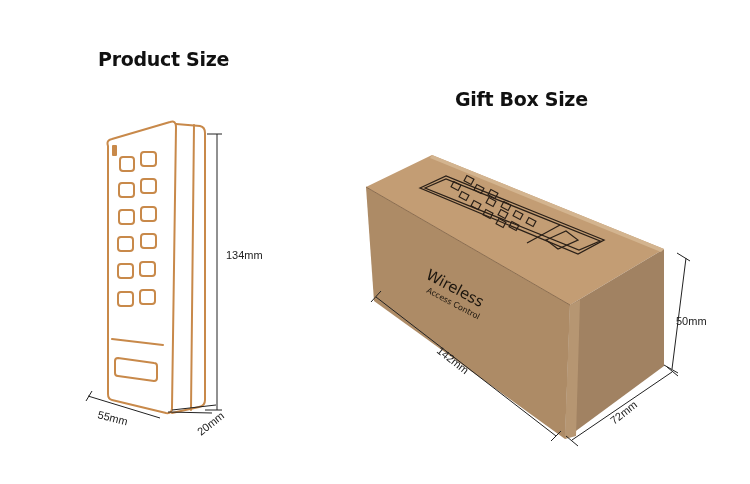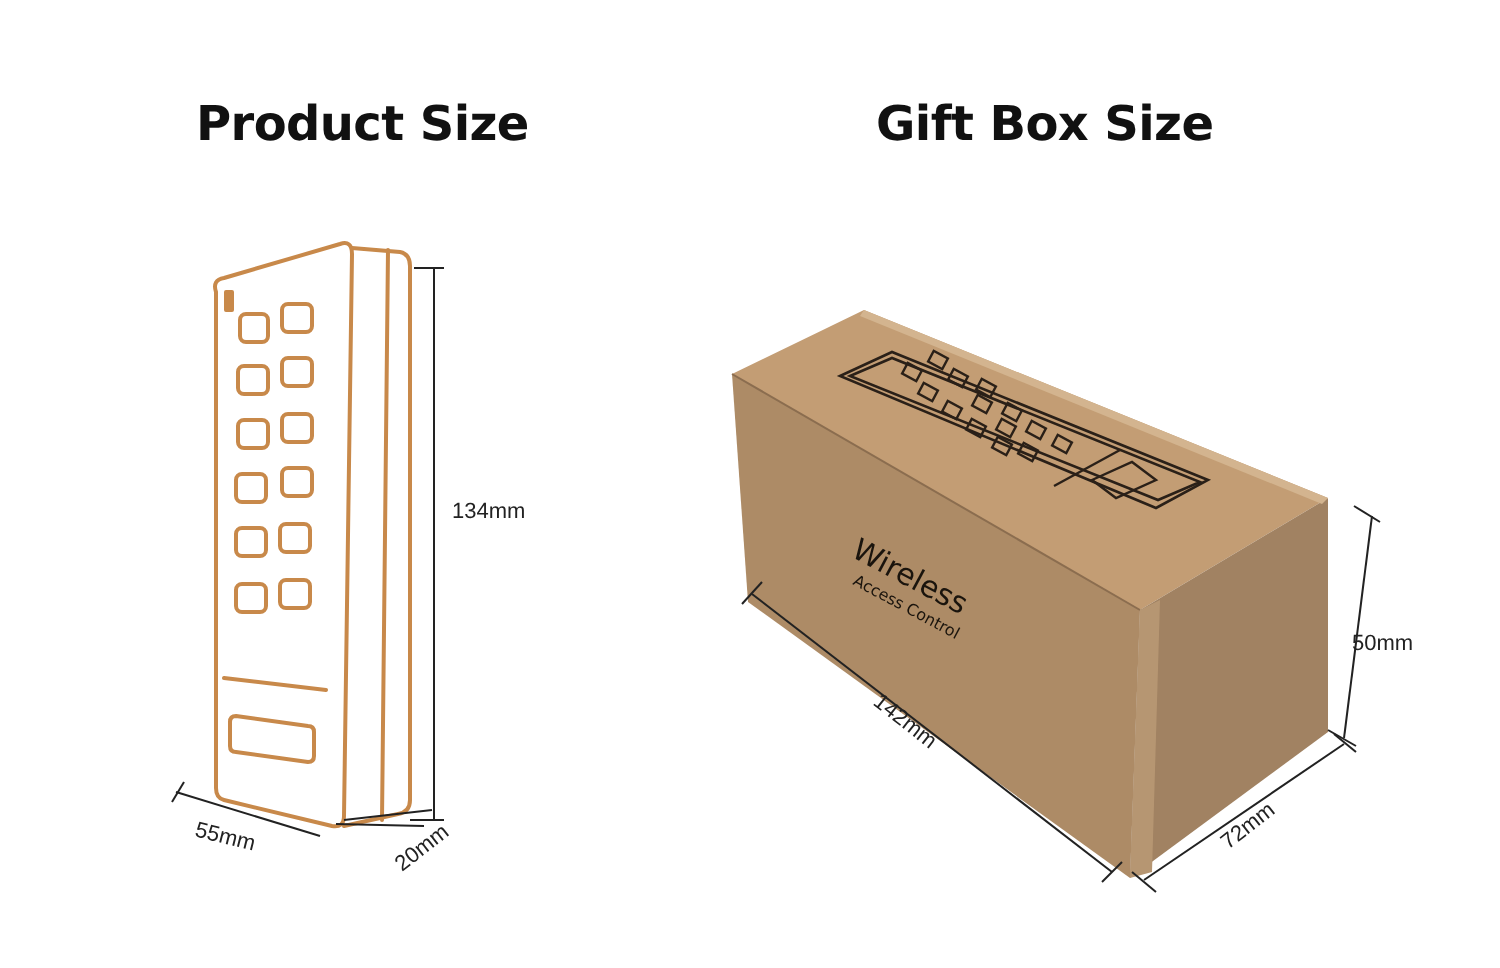--- a/index.html
+++ b/index.html
@@ -1,19 +1,19 @@
 <!DOCTYPE html>
 <html><head>
 <meta charset="utf-8">
 <style>
   html,body{margin:0;padding:0;background:#ffffff;}
   body{width:750px;height:484px;position:relative;overflow:hidden;font-family:"Liberation Sans",sans-serif;}
-  .title{position:absolute;top:48px;font-weight:bold;font-size:24px;color:#111;font-family:"DejaVu Sans",sans-serif;letter-spacing:-0.3px;}
+  .title{position:absolute;top:48px;font-weight:bold;font-size:19px;color:#111;font-family:"DejaVu Sans",sans-serif;letter-spacing:-0.3px;}
   #t1{left:98px;}
-  #t2{left:438px;}
+  #t2{left:455px;margin-top:40px;}
   svg{position:absolute;left:0;top:0;}
   .dim{font-family:"Liberation Sans",sans-serif;font-size:11px;fill:#222;}
   .box-txt{font-family:"DejaVu Sans",sans-serif;fill:#1a140d;}
 </style>
 </head>
 <body>
 
 <div class="title" id="t1">Product Size</div>
 <div class="title" id="t2">Gift Box Size</div>
 

